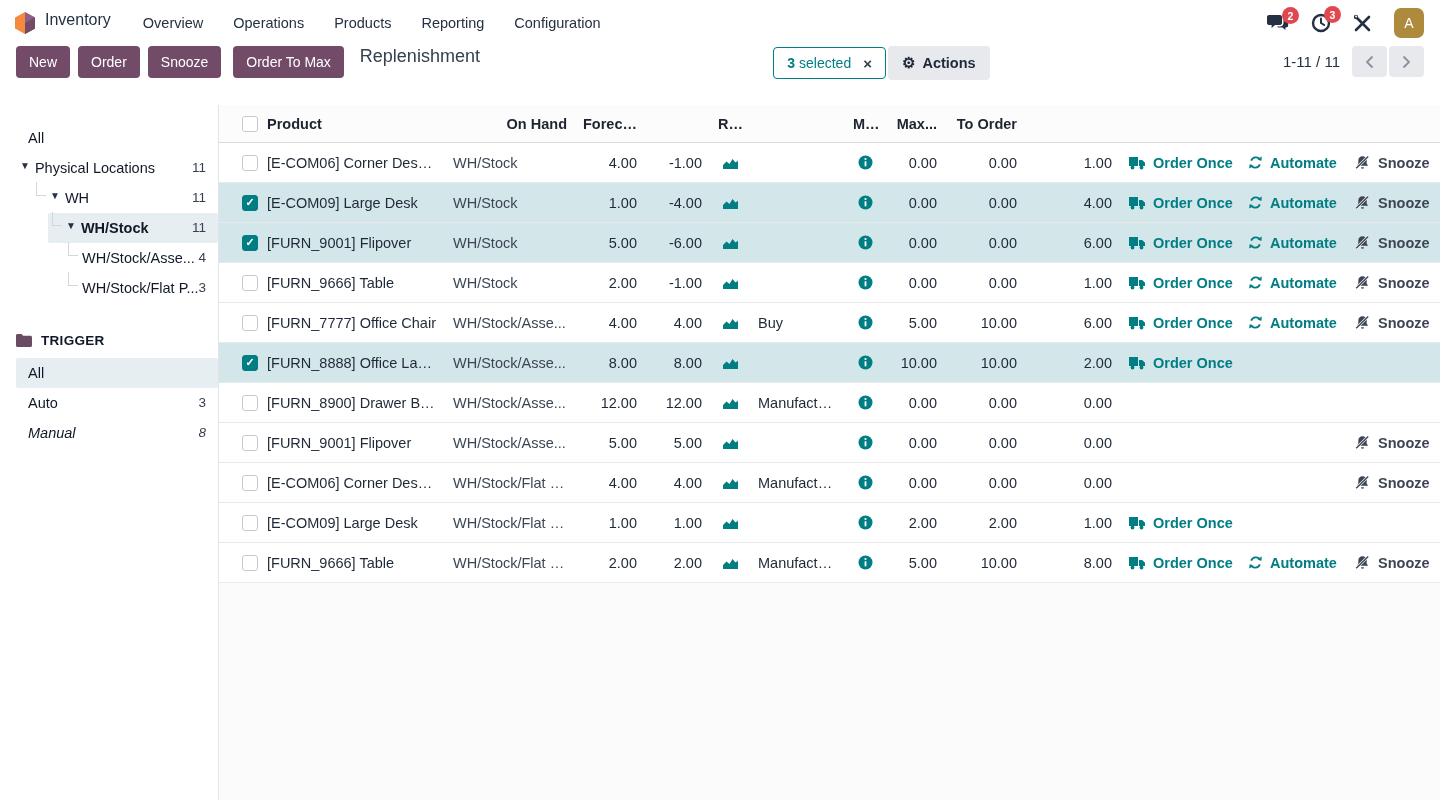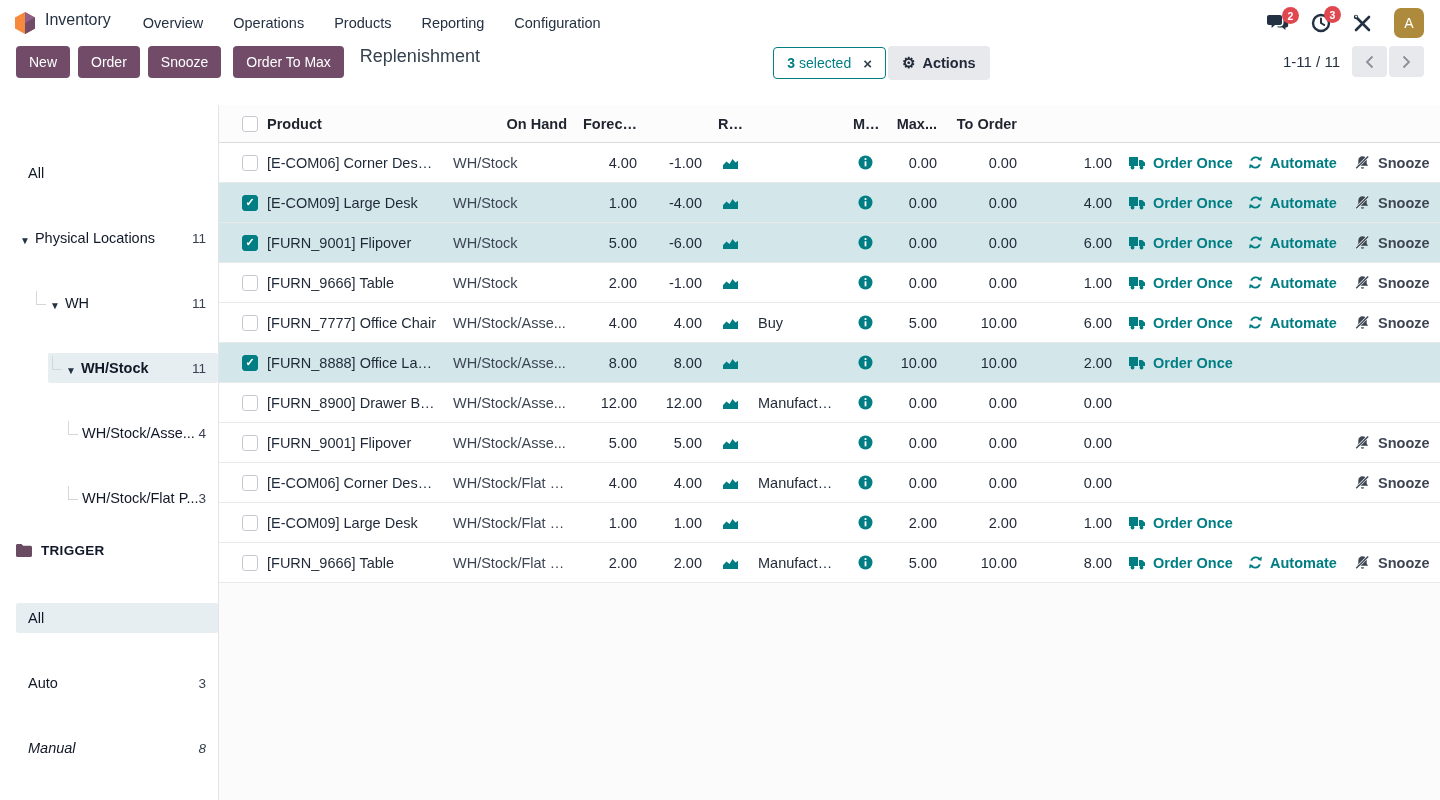--- a/index.html
+++ b/index.html
@@ -42,21 +42,21 @@
   
   .main { display:flex; height:695px; }
   .sidebar { width:219px; border-right:1px solid #e2e4e8; background:#fff; padding-top:18px; flex-shrink:0; }
   .content { flex:1; background:#fbfbfb; overflow:hidden; }
 
   
   .side-section { margin-bottom:26px; }
   .side-header { display:flex; align-items:center; gap:9px; padding:4px 12px 10px 16px; font-weight:bold;
                  font-size:13.5px; color:#111827; letter-spacing:.3px; }
   .side-item { display:flex; cursor:pointer; }
-  .side-item-inner { flex:1; display:flex; align-items:flex-end; padding:7px 12px 7px 4px; border-radius:2px;margin-top:35px; }
+  .side-item-inner { flex:1; display:flex; align-items:flex-start; padding:7px 12px 7px 4px; border-radius:2px; }
   .side-item-inner.hl { background:#e6eef2; }
   .side-label { font-size:14.5px; color:#111827; white-space:nowrap; }
   .side-label.bold { font-weight:bold; }
   .side-count { margin-left:auto; font-size:13.5px; color:#374151; }
   .caret { font-size:10px; color:#243142; margin-right:5px; }
   .elbow { width:10px; height:14px; border-left:1px solid #d4d6da; border-bottom:1px solid #d4d6da; margin:-8px 4px 6px 0; flex-shrink:0;}
 
   
   .tbl { width:100%; }
   .trow { display:grid; grid-template-columns:40px 186px 130px 70px 65px 40px 95px 40px 60px 80px 95px 120px 106px 1fr;

